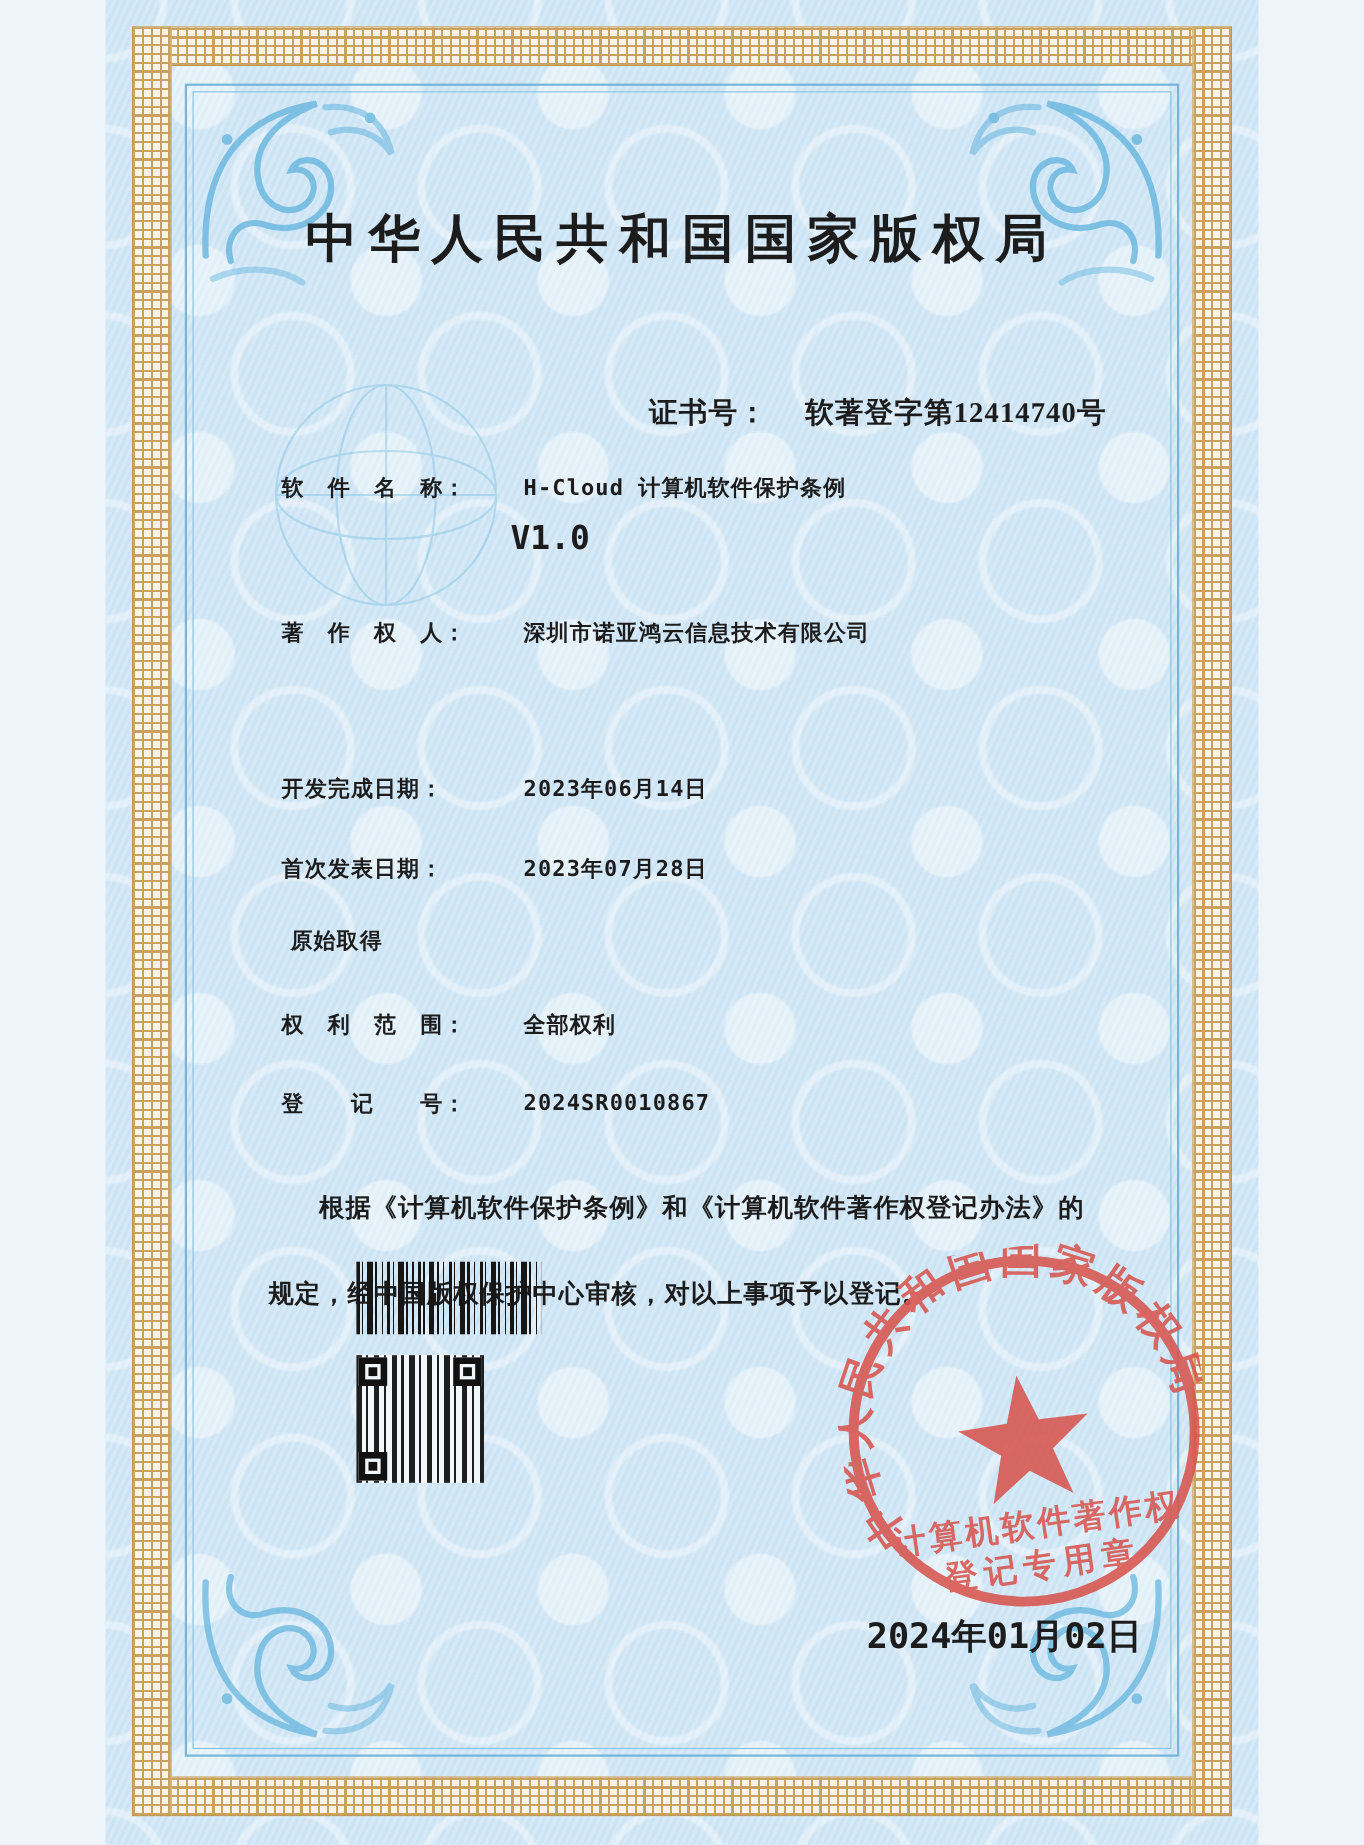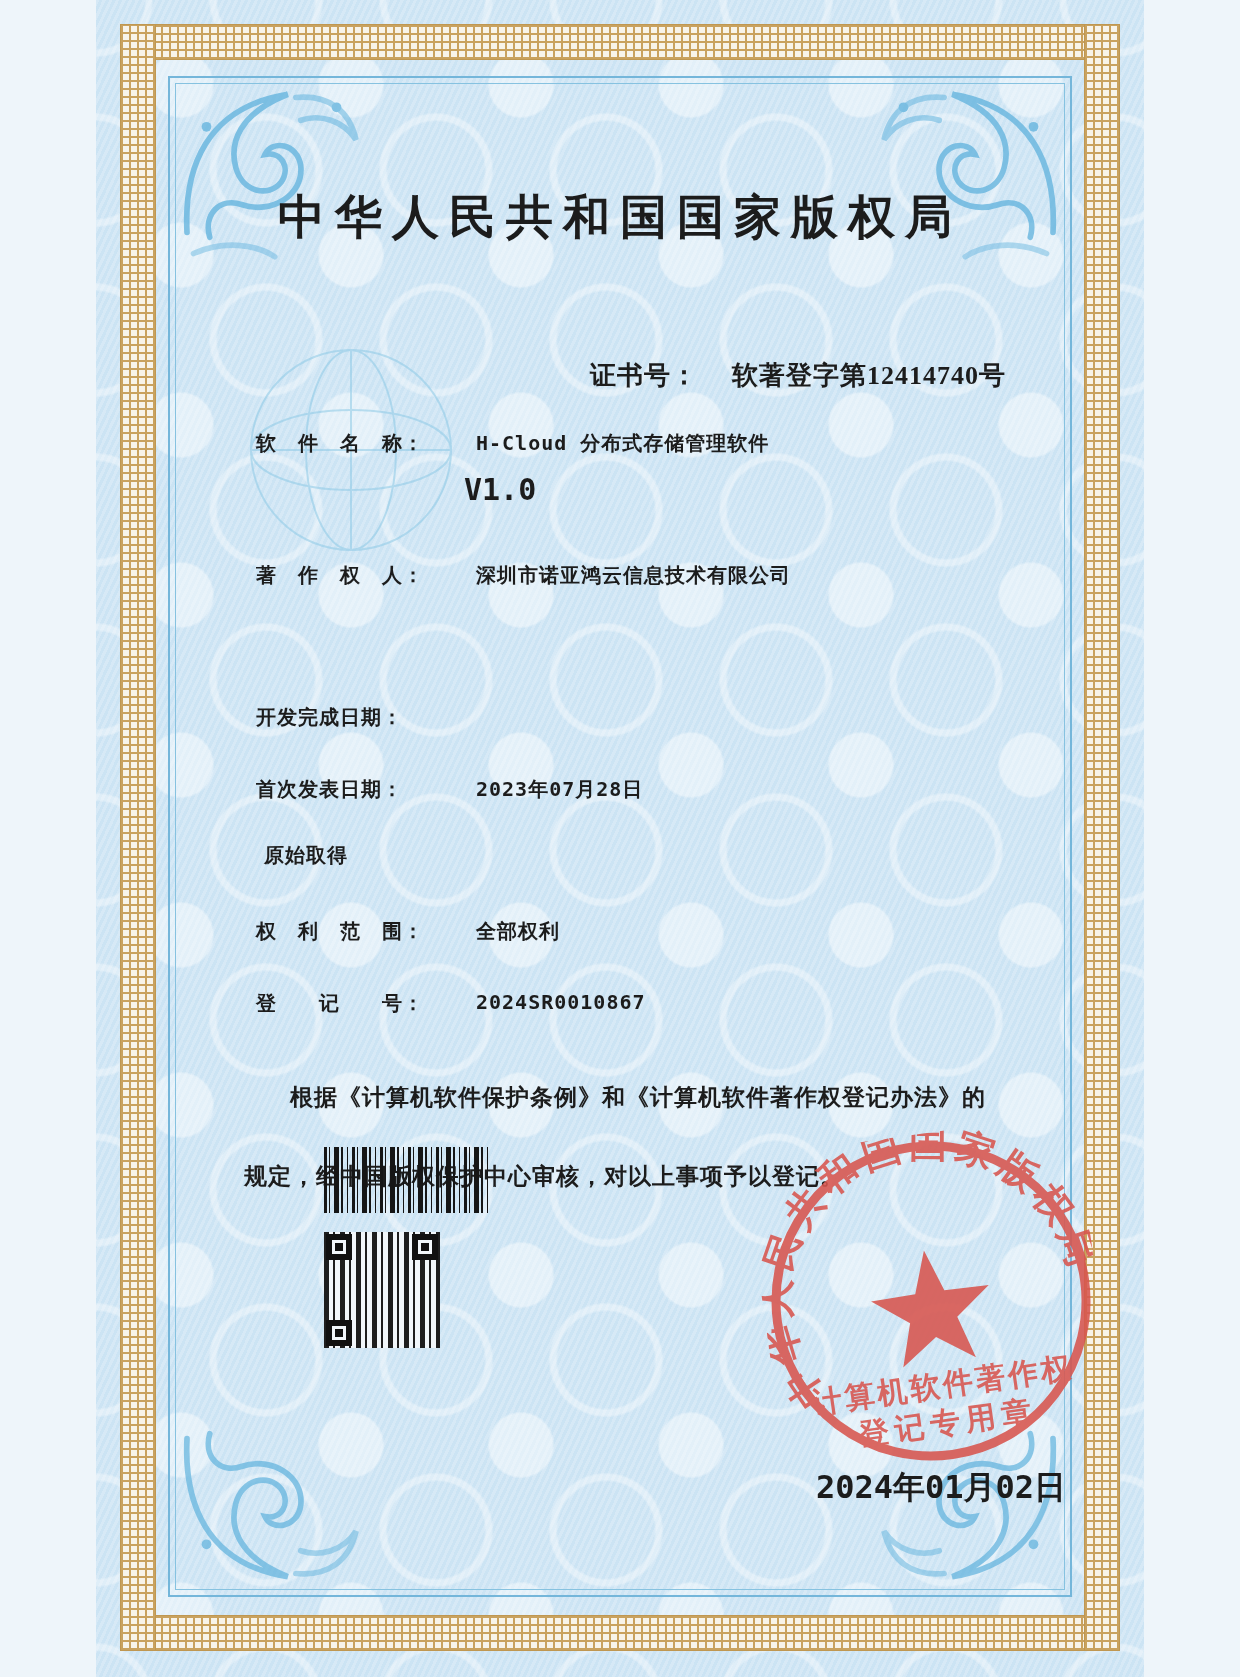--- a/index.html
+++ b/index.html
@@ -103,21 +103,21 @@
     border:6px solid #111;background:#f2f7fb;
   }
   .qf::after{content:"";position:absolute;inset:3px;background:#111;}
   .qf.a{left:2px;top:2px;} .qf.b{right:2px;top:2px;} .qf.c{left:2px;bottom:2px;}
   
   .seal{
     position:absolute;left:668px;top:1134px;width:334px;height:334px;
     transform:rotate(-8deg);opacity:.88;pointer-events:none;
   }
   .issue-date{
-    position:absolute;left:700px;top:1466px;width:290px;
+    position:absolute;left:672px;top:1466px;width:290px;
     text-align:center;font-size:32px;font-weight:700;
     font-family:"DejaVu Sans Mono","Liberation Serif",serif;
   }
 </style>
 </head>
 <body>
 
 <div class="page">
 
   <div class="gold top"></div>
@@ -171,31 +171,32 @@
   </svg>
 
   <div class="authority">中华人民共和国国家版权局</div>
 
   <div class="certno-line">
     <span class="certno-label">证书号：</span><span>软著登字第12414740号</span>
   </div>
 
   <div class="field f1">
     <span class="label">软　件　名　称：</span>
-    <span class="value">H-Cloud 分布式存储管理软件</span>
+    <span class="value">H-Cloud 计算机软件保护条例</span>
   </div>
   <div class="value2">V1.0</div>
 
   <div class="field f2">
     <span class="label">著　作　权　人：</span>
     <span class="value">深圳市诺亚鸿云信息技术有限公司</span>
   </div>
 
   <div class="field f3">
     <span class="label">开发完成日期：</span>
+    <span class="value">2023年06月14日</span>
   </div>
 
   <div class="field f4">
     <span class="label">首次发表日期：</span>
     <span class="value">2023年07月28日</span>
   </div>
 
   <div class="field f5">
     <span class="value">原始取得</span>
   </div>

